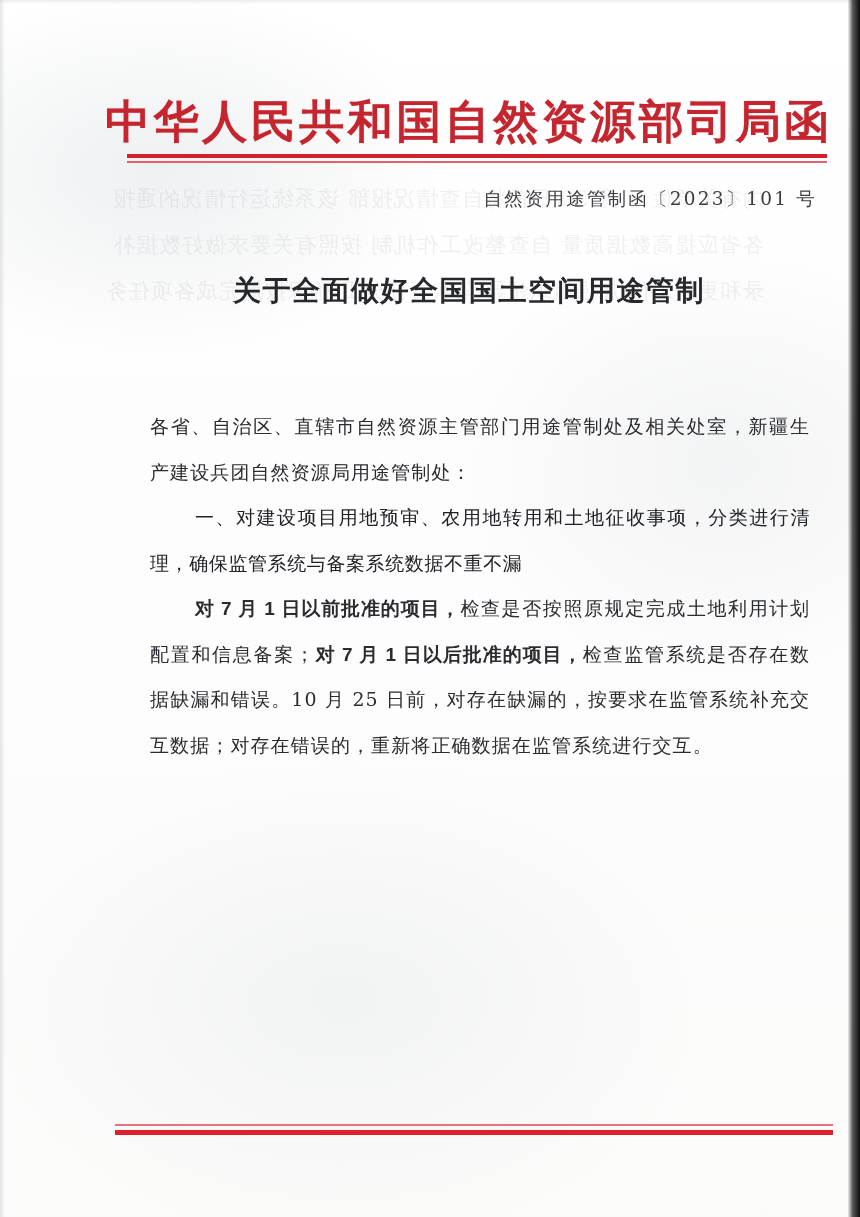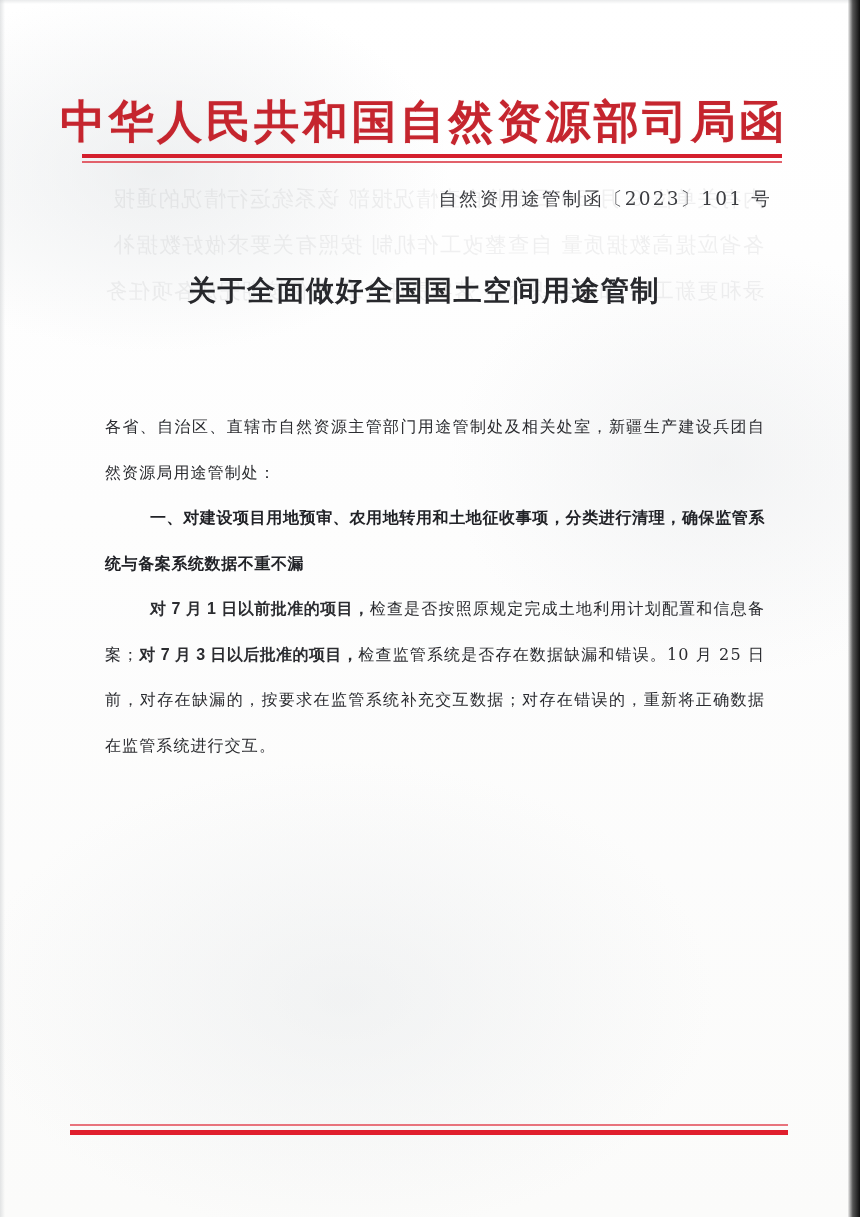--- a/index.html
+++ b/index.html
@@ -73,20 +73,21 @@
     letter-spacing: 1.2px;
     font-family: "DejaVu Serif", serif;
     pointer-events: none;
     white-space: pre-wrap;
     word-break: break-all;
   }
 
   .content {
     position: absolute;
     inset: 0;
+    margin-left: 45px;
   }
 
   
   .masthead {
     position: absolute;
     top: 96px;
     left: 0;
     width: 848px;
     text-align: center;
   }
@@ -172,35 +173,35 @@
 
   
   .body-block {
     position: absolute;
     left: 105px;
     top: 404px;
     width: 660px;
   }
   .para {
     font-family: "DejaVu Serif", serif;
-    font-size: 16px;
+    font-size: 19px;
     line-height: 45.5px;
     letter-spacing: 1.1px;
     color: #2b2c30;
     text-align: justify;
     text-align-last: left;
     margin: 0;
     word-break: break-all;
   }
   .para.indent {
     text-indent: 45px;
   }
   .para.heading {
     font-family: "DejaVu Sans", sans-serif;
-    font-weight: bold;
+    font-weight: normal;
     letter-spacing: 0.6px;
     color: #212227;
   }
   .para .b {
     font-family: Liberation Sans, sans-serif;
     font-weight: bold;
     letter-spacing: 0.4px;
   }
 </style>
 </head>
@@ -233,21 +234,21 @@
       <div class="doc-title-line">关于全面做好全国国土空间用途管制</div>
     </div>
 
     <div class="body-block">
 
       <p class="para">各省、自治区、直辖市自然资源主管部门用途管制处及相关处室，新疆生产建设兵团自然资源局用途管制处：</p>
 
 
       <p class="para indent heading">一、对建设项目用地预审、农用地转用和土地征收事项，分类进行清理，确保监管系统与备案系统数据不重不漏</p>
 
-      <p class="para indent"><span class="b">对 7 月 1 日以前批准的项目，</span><span>检查是否按照原规定完成土地利用计划配置和信息备案；</span><span class="b">对 7 月 3 日以后批准的项目，</span><span>检查监管系统是否存在数据缺漏和错误。10 月 25 日前，对存在缺漏的，按要求在监管系统补充交互数据；对存在错误的，重新将正确数据在监管系统进行交互。</span></p>
+      <p class="para indent"><span class="b">对 7 月 1 日以前批准的项目，</span><span>检查是否按照原规定完成土地利用计划配置和信息备案；</span><span class="b">对 7 月 1 日以后批准的项目，</span><span>检查监管系统是否存在数据缺漏和错误。10 月 25 日前，对存在缺漏的，按要求在监管系统补充交互数据；对存在错误的，重新将正确数据在监管系统进行交互。</span></p>
 
 
     </div>
 
     <div class="rule-bottom">
       <div class="rule-thin"></div>
       <div class="rule-gap"></div>
       <div class="rule-thick"></div>
     </div>
 

